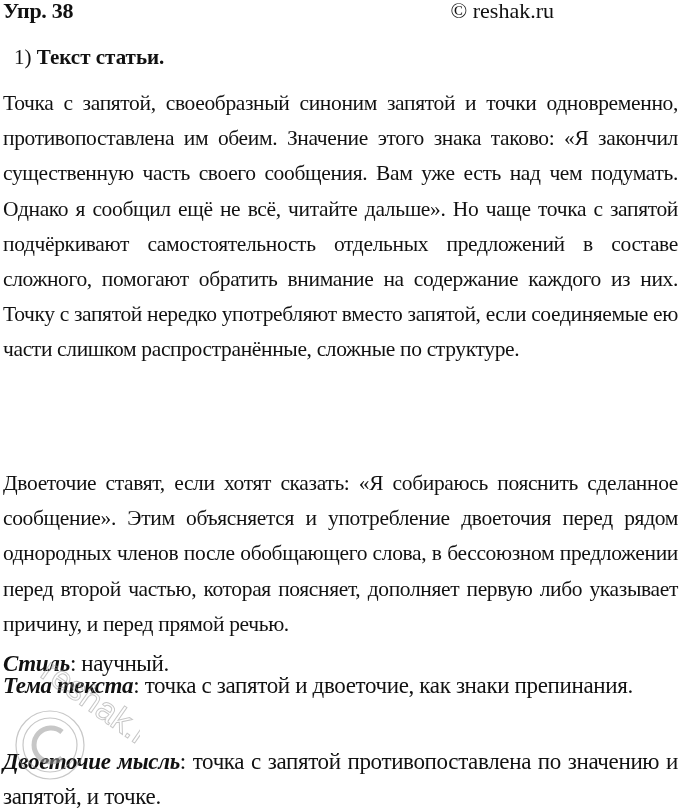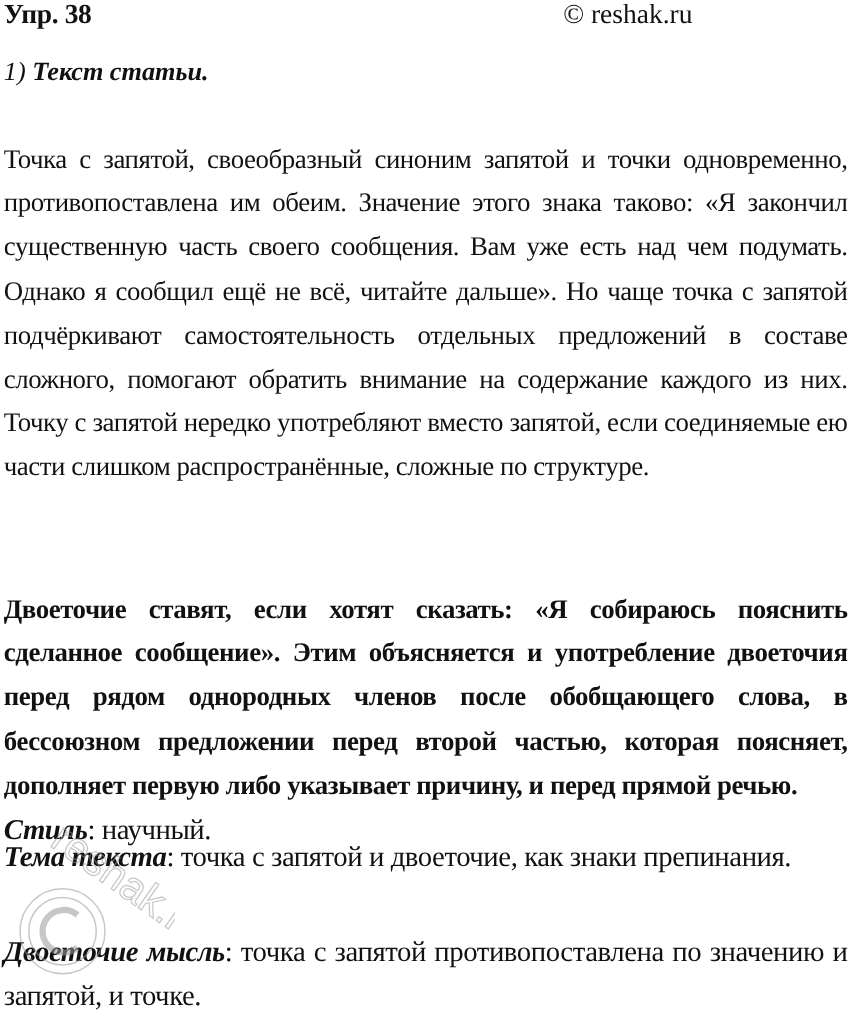--- a/index.html
+++ b/index.html
@@ -31,39 +31,37 @@
       letter-spacing: -0.3px;
     }
     .copyright {
       position: absolute;
       right: 2px;
       top: -2px;
       font-size: 22px;
     }
     .section-title {
       position: absolute;
-      left: 3px;
+      left: 14px;
       top: 45px;
       font-size: 21px;
-      font-style: italic;
     }
     .section-title b { font-weight: bold; }
     .para {
       position: absolute;
       left: 3px;
       width: 675px;
       font-size: 21.5px;
       line-height: 35.2px;
       text-align: justify;
       letter-spacing: -0.35px;
       word-spacing: 0px;
-      margin-top: 24px;
     }
     .p1 { top: 86px; }
-    .p2 { top: 446px; font-weight: bold; }
+    .p2 { top: 466px; }
     .meta {
       position: absolute;
       left: 3px;
       width: 675px;
       font-size: 23px;
       line-height: 35.2px;
       text-align: justify;
       letter-spacing: -0.35px;
     }
     .meta .lbl {

